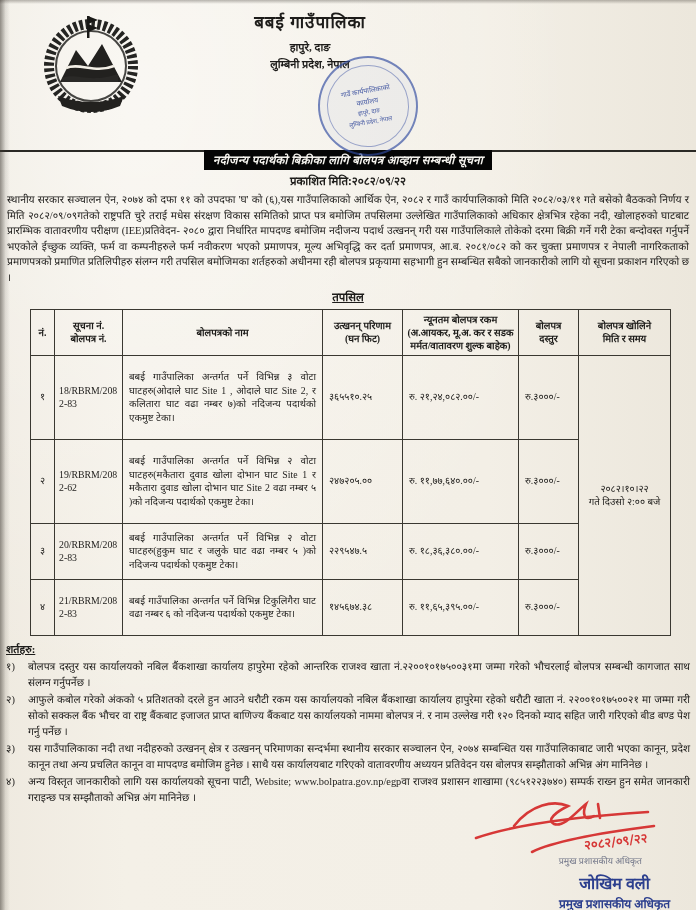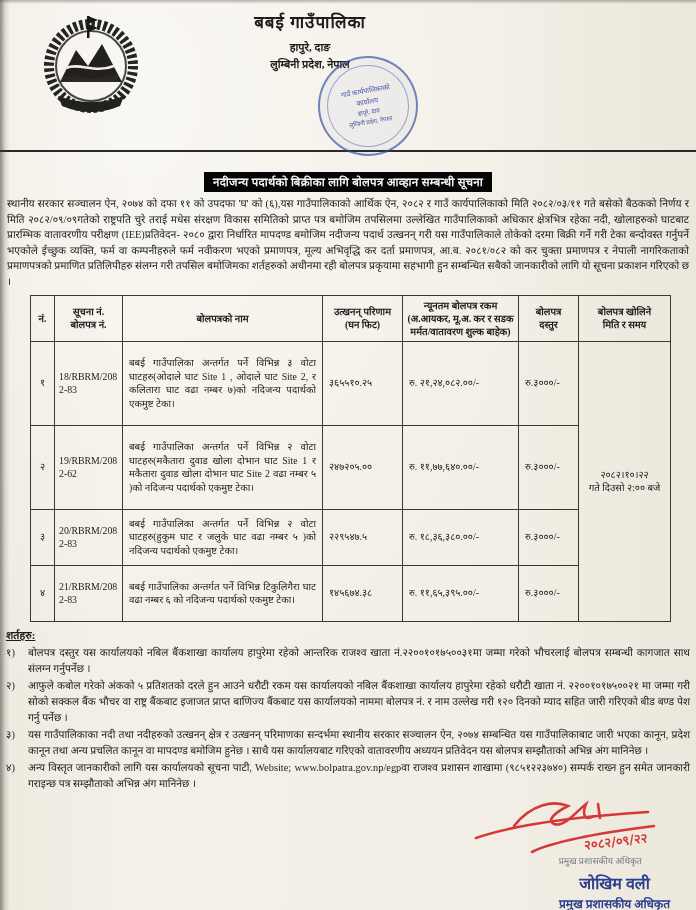--- a/index.html
+++ b/index.html
@@ -31,21 +31,21 @@
   .stamp { position:absolute; left:318px; top:56px; width:100px; height:100px;
     border:2px solid rgba(48,74,160,.65); border-radius:50%;
     transform:rotate(-10deg); z-index:3;
     display:flex; flex-direction:column; justify-content:center; align-items:center;
     color:rgba(42,66,150,.85); background:rgba(80,110,190,.05); }
   .stamp .s1{ font-size:7px; } .stamp .s2{ font-size:7px; margin-top:2px; }
   .stamp .s3{ font-size:6px; margin-top:2px; } .stamp .s4{ font-size:6px; margin-top:2px; }
   .stamp::before{ content:""; position:absolute; inset:7px; border:1px solid rgba(48,74,160,.45); border-radius:50%; }
 
   
-  .title-wrap { text-align:center; margin-top:22px; position:relative; z-index:2; }
+  .title-wrap { text-align:center; margin-top:0; position:relative; z-index:2;font-style:italic; }
   .title-bar { display:inline-block; background:#050505; color:#f5f3ee;
     font-size:11.5px; font-weight:bold; padding:2px 9px 3px; letter-spacing:.3px; }
   .pub { text-align:center; font-size:11.5px; font-weight:bold; margin-top:3px; }
 
   .body-text { width:682px; margin:4px auto 0; font-size:10.4px; line-height:15.6px;
     text-align:justify; }
   .tapasil { text-align:center; font-size:11.5px; font-weight:bold;
     text-decoration:underline; margin-top:3px; }
 
   
@@ -113,23 +113,25 @@
       <div class="s2">कार्यालय</div>
       <div class="s3">हापुरे, दाङ</div>
       <div class="s4">लुम्बिनी प्रदेश, नेपाल</div>
     </div>
     <div class="rule"></div>
   </div>
 
   <div class="title-wrap">
     <span class="title-bar">नदीजन्य पदार्थको बिक्रीका लागि बोलपत्र आव्हान सम्बन्धी सूचना</span>
   </div>
+  <div class="pub">प्रकाशित मिति:२०८२/०९/२२</div>
 
   <p class="body-text">स्थानीय सरकार सञ्चालन ऐन, २०७४ को दफा ११ को उपदफा 'घ' को (६),यस गाउँपालिकाको आर्थिक ऐन, २०८२ र गाउँ कार्यपालिकाको मिति २०८२/०३/११ गते बसेको बैठकको निर्णय र मिति २०८२/०९/०९गतेको राष्ट्रपति चुरे तराई मधेस संरक्षण विकास समितिको प्राप्त पत्र बमोजिम तपसिलमा उल्लेखित गाउँपालिकाको अधिकार क्षेत्रभित्र रहेका नदी, खोलाहरुको घाटबाट प्रारम्भिक वातावरणीय परीक्षण (IEE)प्रतिवेदन- २०८० द्वारा निर्धारित मापदण्ड बमोजिम नदीजन्य पदार्थ उत्खनन् गरी यस गाउँपालिकाले तोकेको दरमा बिक्री गर्ने गरी टेका बन्दोवस्त गर्नुपर्ने भएकोले ईच्छुक व्यक्ति, फर्म वा कम्पनीहरुले फर्म नवीकरण भएको प्रमाणपत्र, मूल्य अभिवृद्धि कर दर्ता प्रमाणपत्र, आ.ब. २०८१/०८२ को कर चुक्ता प्रमाणपत्र र नेपाली नागरिकताको प्रमाणपत्रको प्रमाणित प्रतिलिपीहरु संलग्न गरी तपसिल बमोजिमका शर्तहरुको अधीनमा रही बोलपत्र प्रकृयामा सहभागी हुन सम्बन्धित सबैको जानकारीको लागि यो सूचना प्रकाशन गरिएको छ ।</p>
 
+  <div class="tapasil">तपसिल</div>
 
   <table>
     <colgroup>
       <col style="width:24px">
         <col style="width:68px">
         <col style="width:200px">
       <col style="width:80px">
         <col style="width:116px">
         <col style="width:60px">
         <col style="width:92px">

